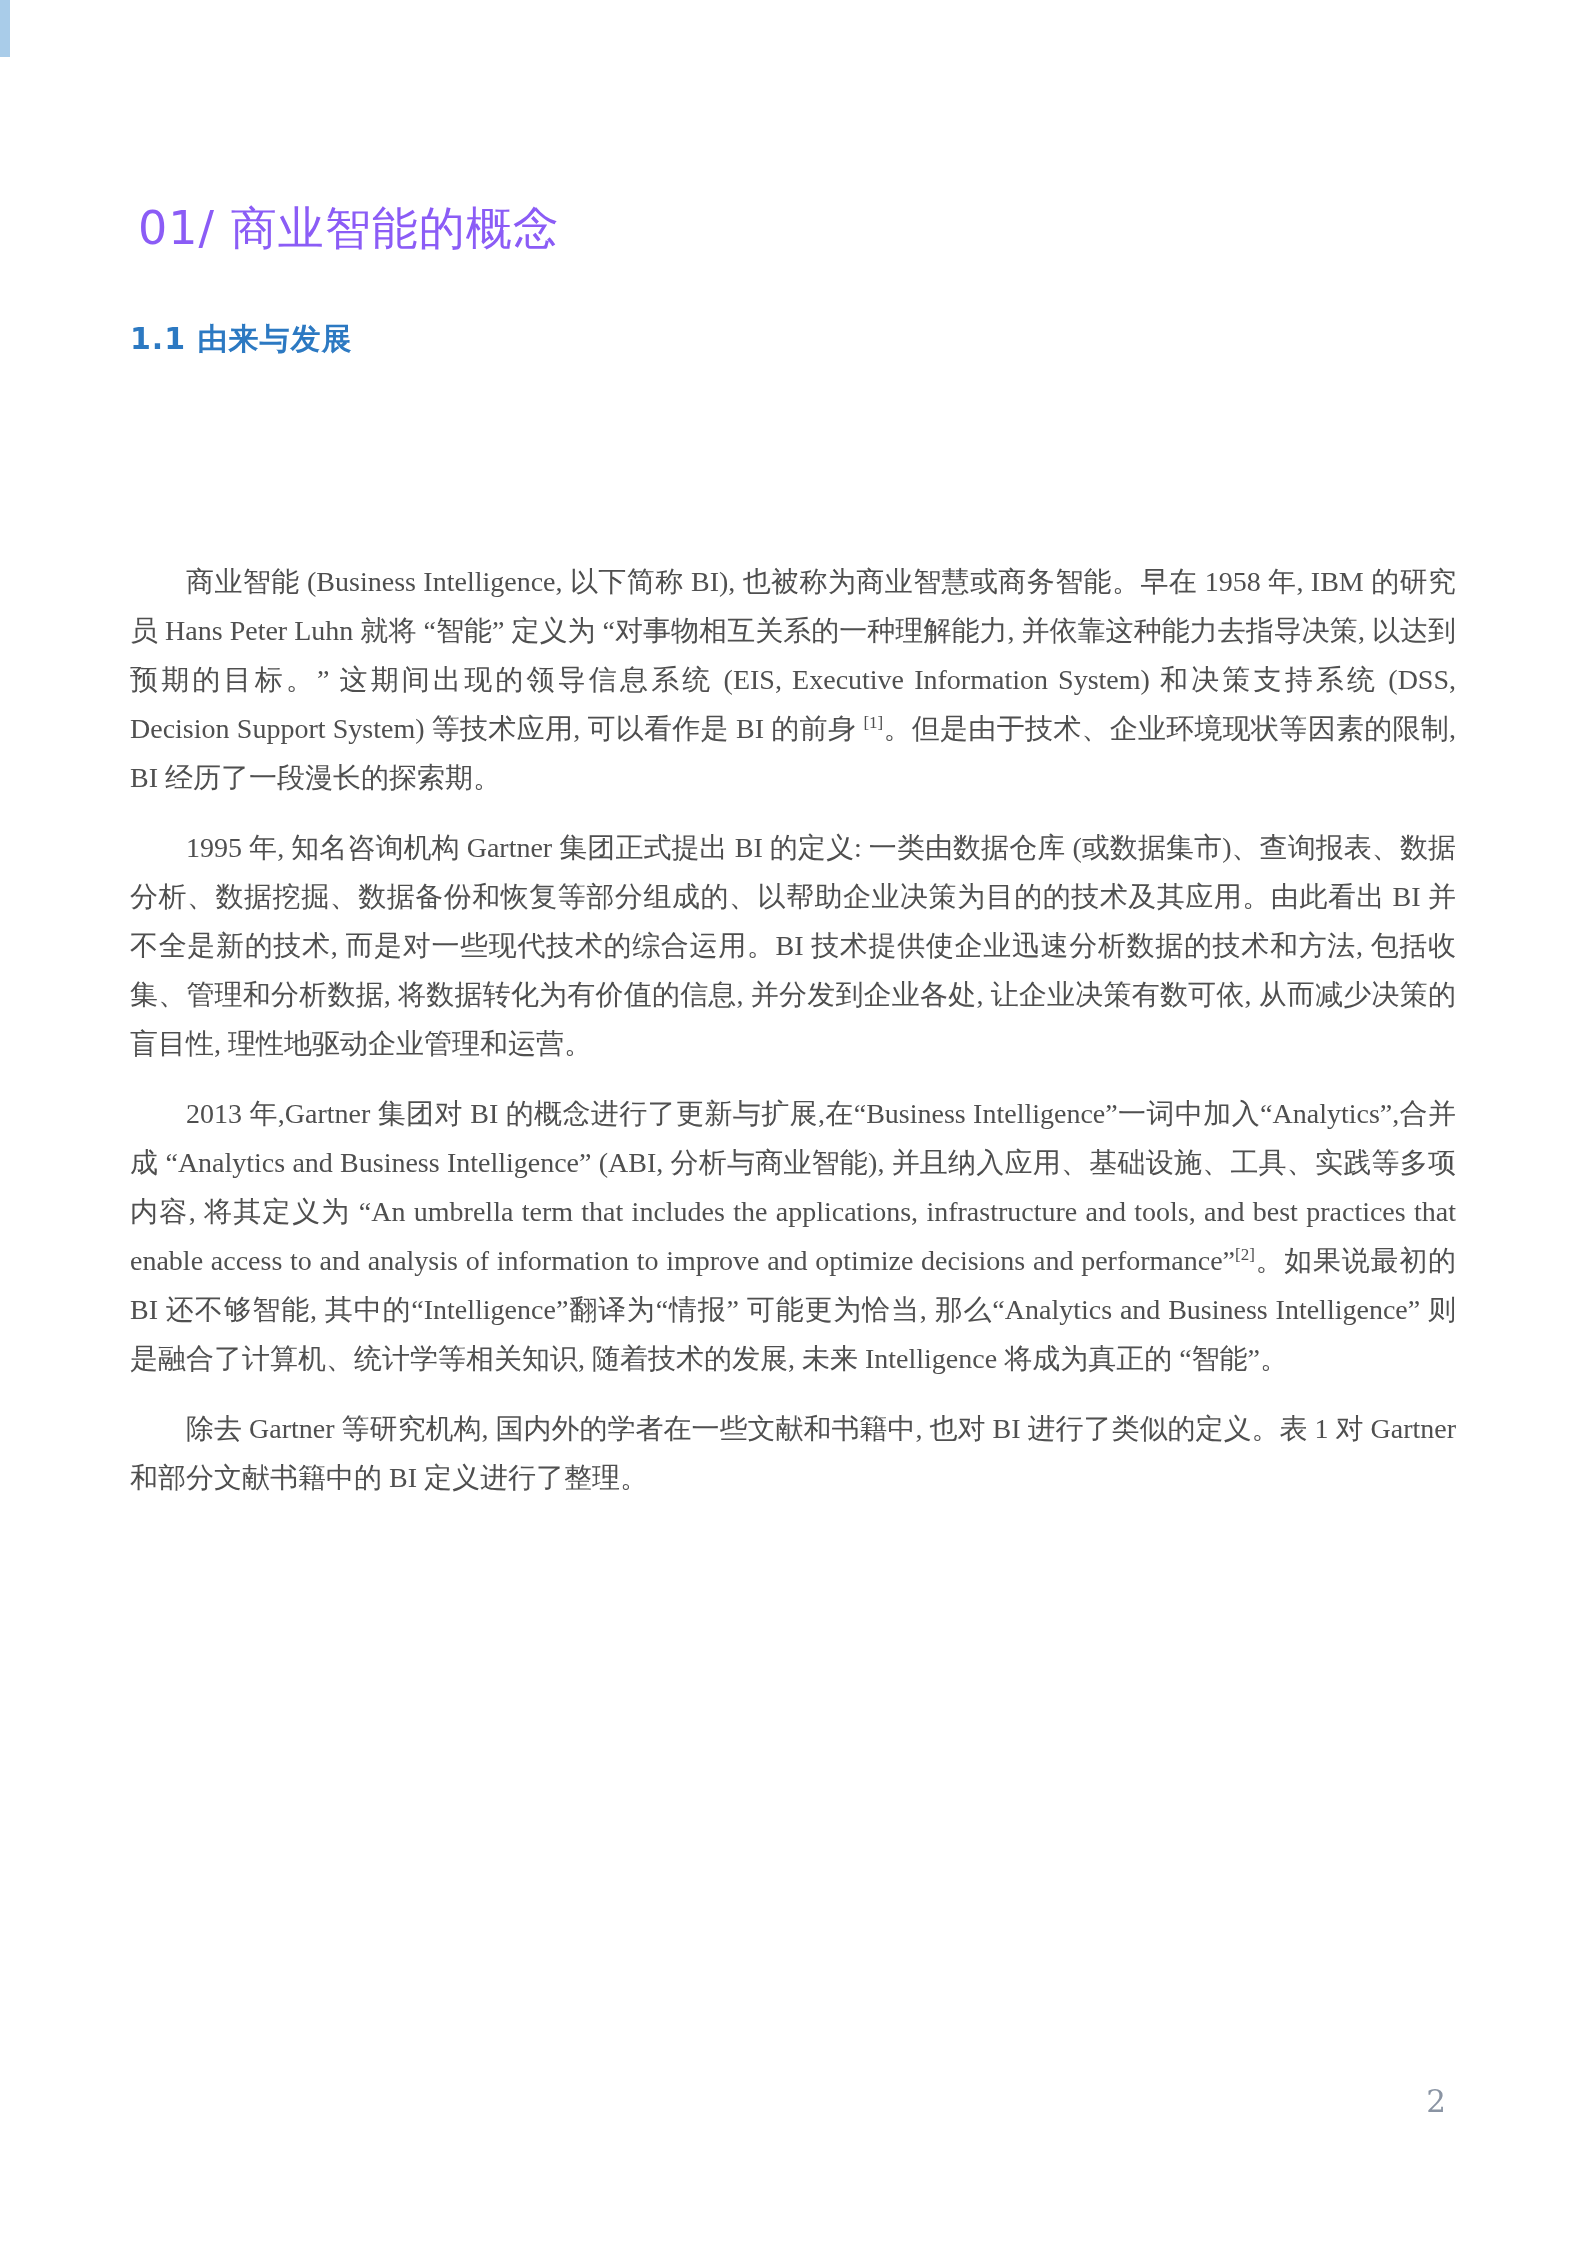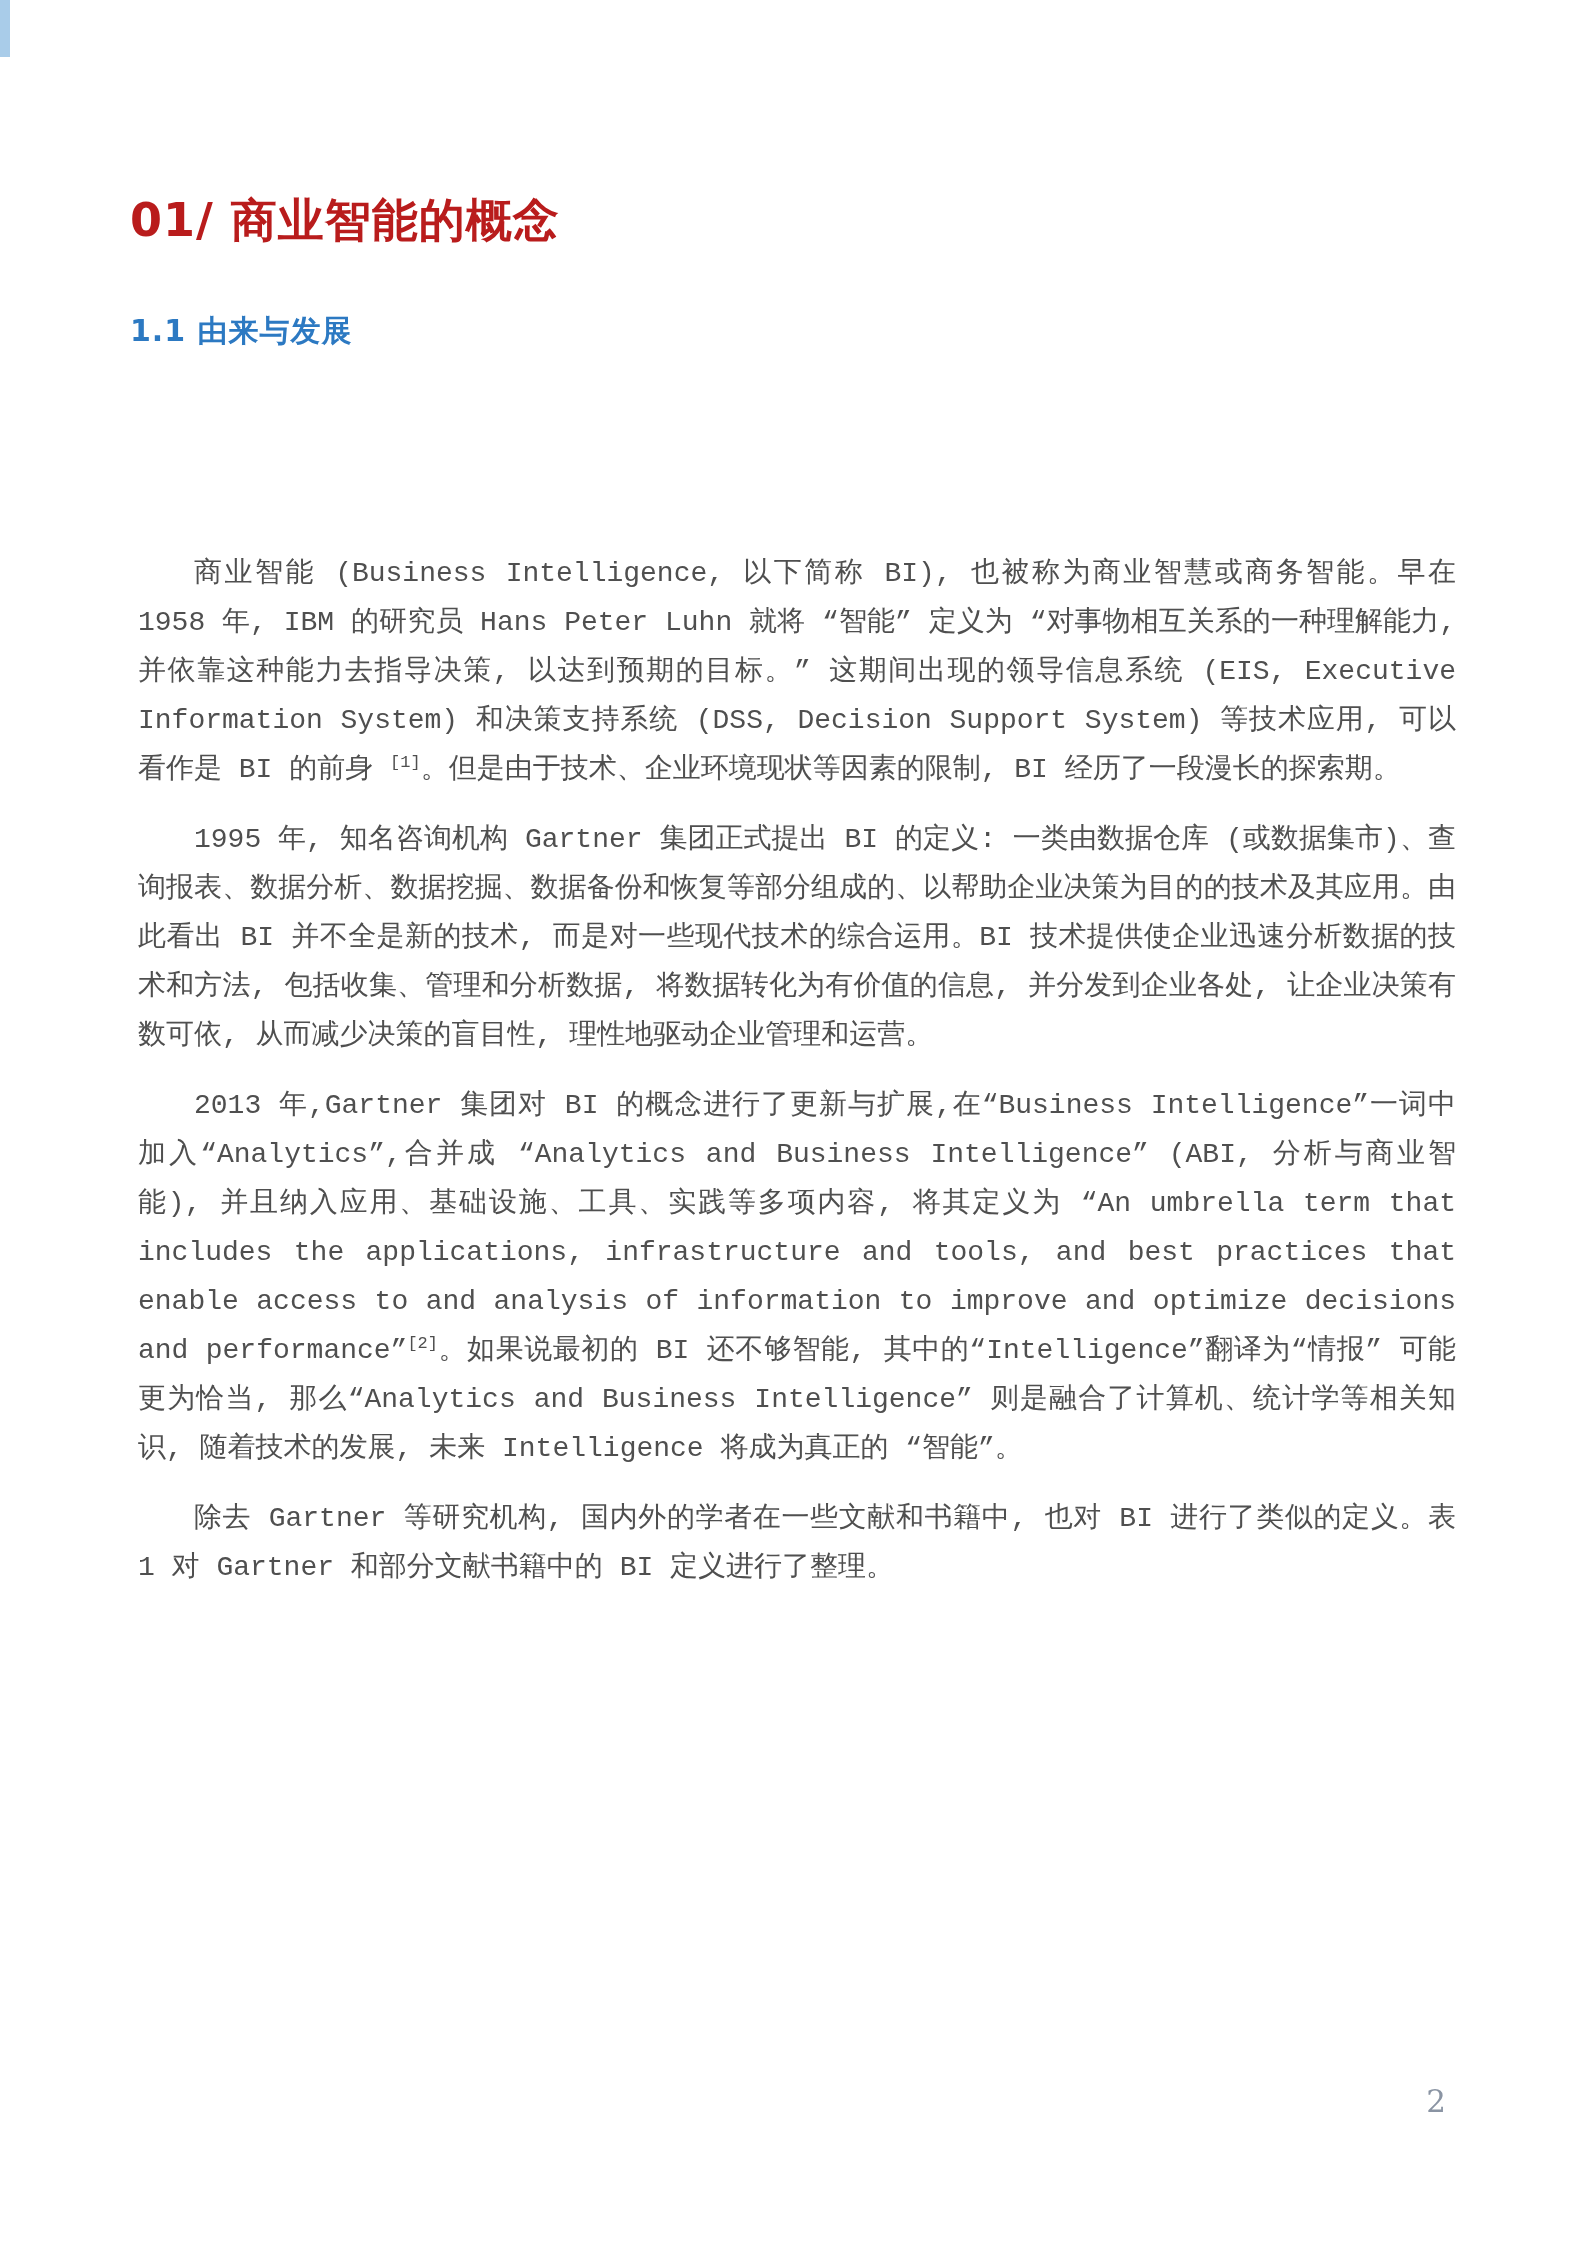--- a/index.html
+++ b/index.html
@@ -22,48 +22,48 @@
     width: 10px;
     height: 57px;
     background: #a9cce9;
   }
   .content {
     position: absolute;
     top: 0; left: 0; right: 0;
     padding: 192px 130px 0 130px;
   }
   h1.chapter-title {
-    margin: 0;
+    margin: 8px;
     font-family: "DejaVu Sans", "Liberation Sans", sans-serif;
-    font-weight: 700;
+    font-weight: 400;
     font-size: 46px;
     line-height: 1.25;
-    color: #b91c1c;
+    color: #8b5cf6;
     letter-spacing: 1px;
   }
   h2.section-title {
     margin: 62px 0 0 0;
     font-family: "DejaVu Sans", "Liberation Sans", sans-serif;
     font-weight: 700;
     font-size: 30px;
     line-height: 1.25;
     color: #2c79c2;
     letter-spacing: 1px;
   }
   .body-text {
     margin-top: 200px;
     color: #4f4f4f;
   }
   .body-text p {
-    margin: 0 0 21px 8px;
+    margin: 0 0 21px 0;
     font-size: 28px;
     line-height: 49px;
     text-align: justify;
     text-indent: 56px;
-    font-family: Liberation Mono, monospace;
+    font-family: Liberation Serif, serif;
   }
   .body-text p sup {
     font-size: 17px;
     line-height: 0;
     vertical-align: super;
   }
   .page-number {
     position: absolute;
     top: 2083px;
     right: 140px;

